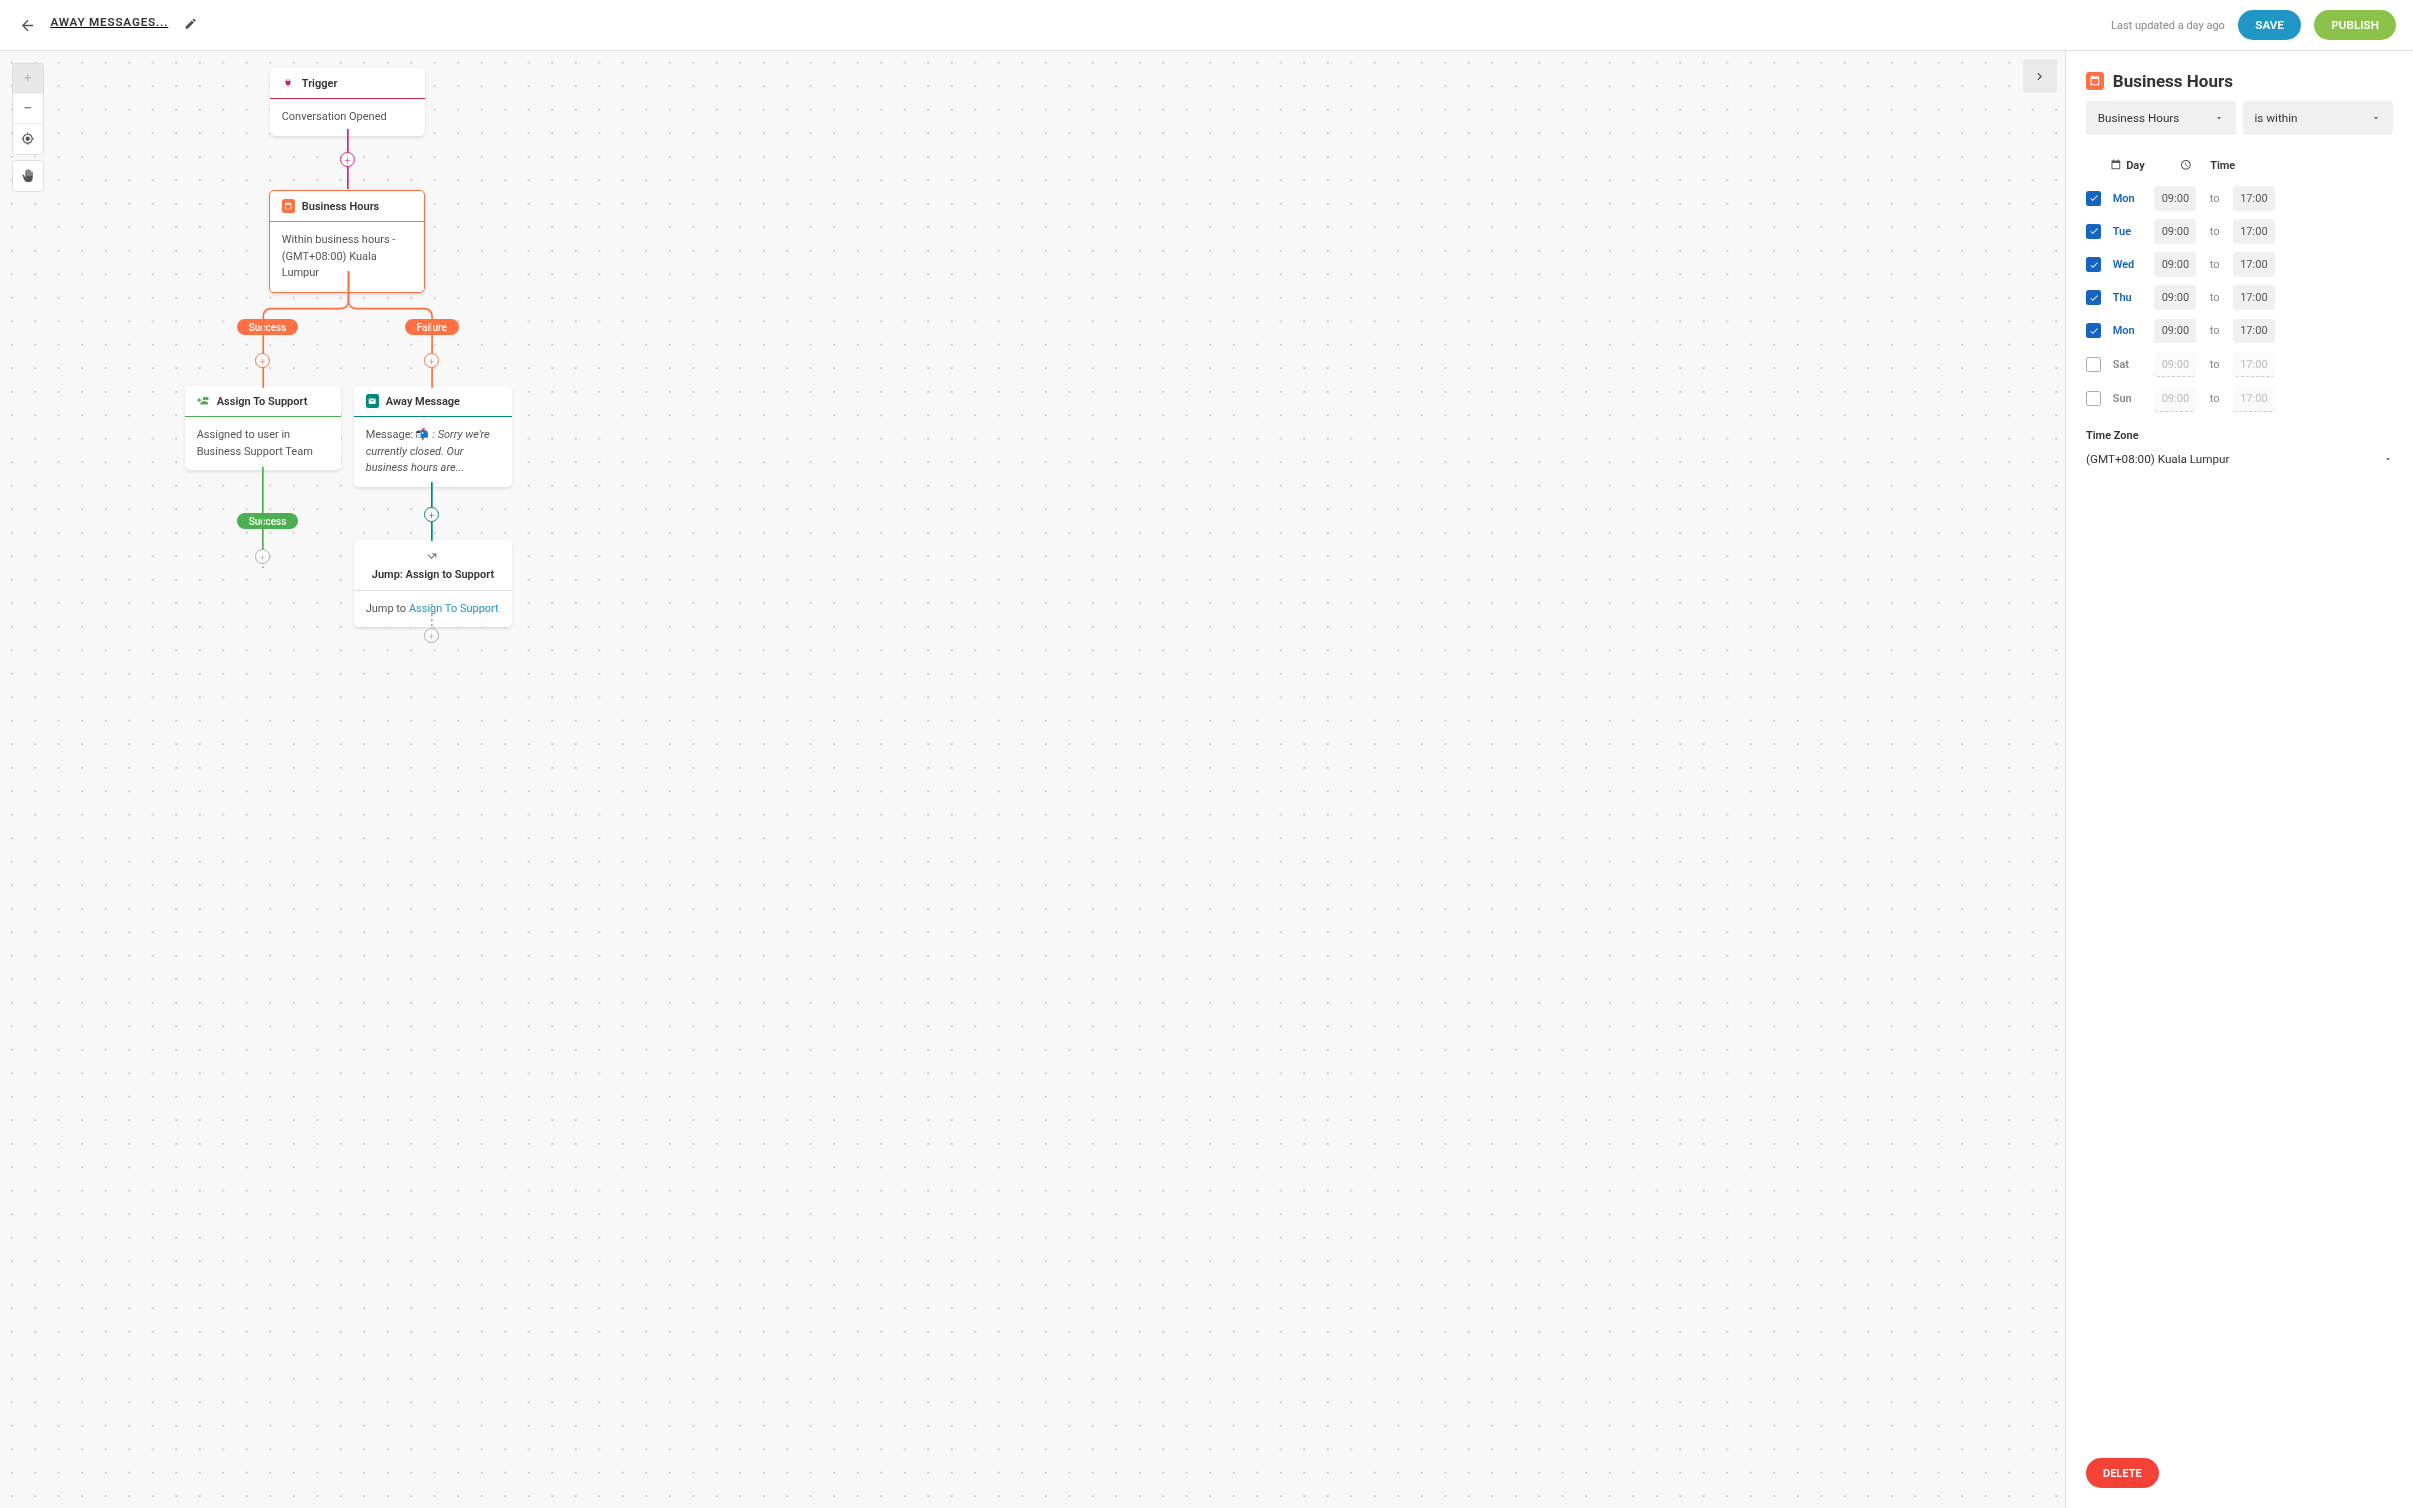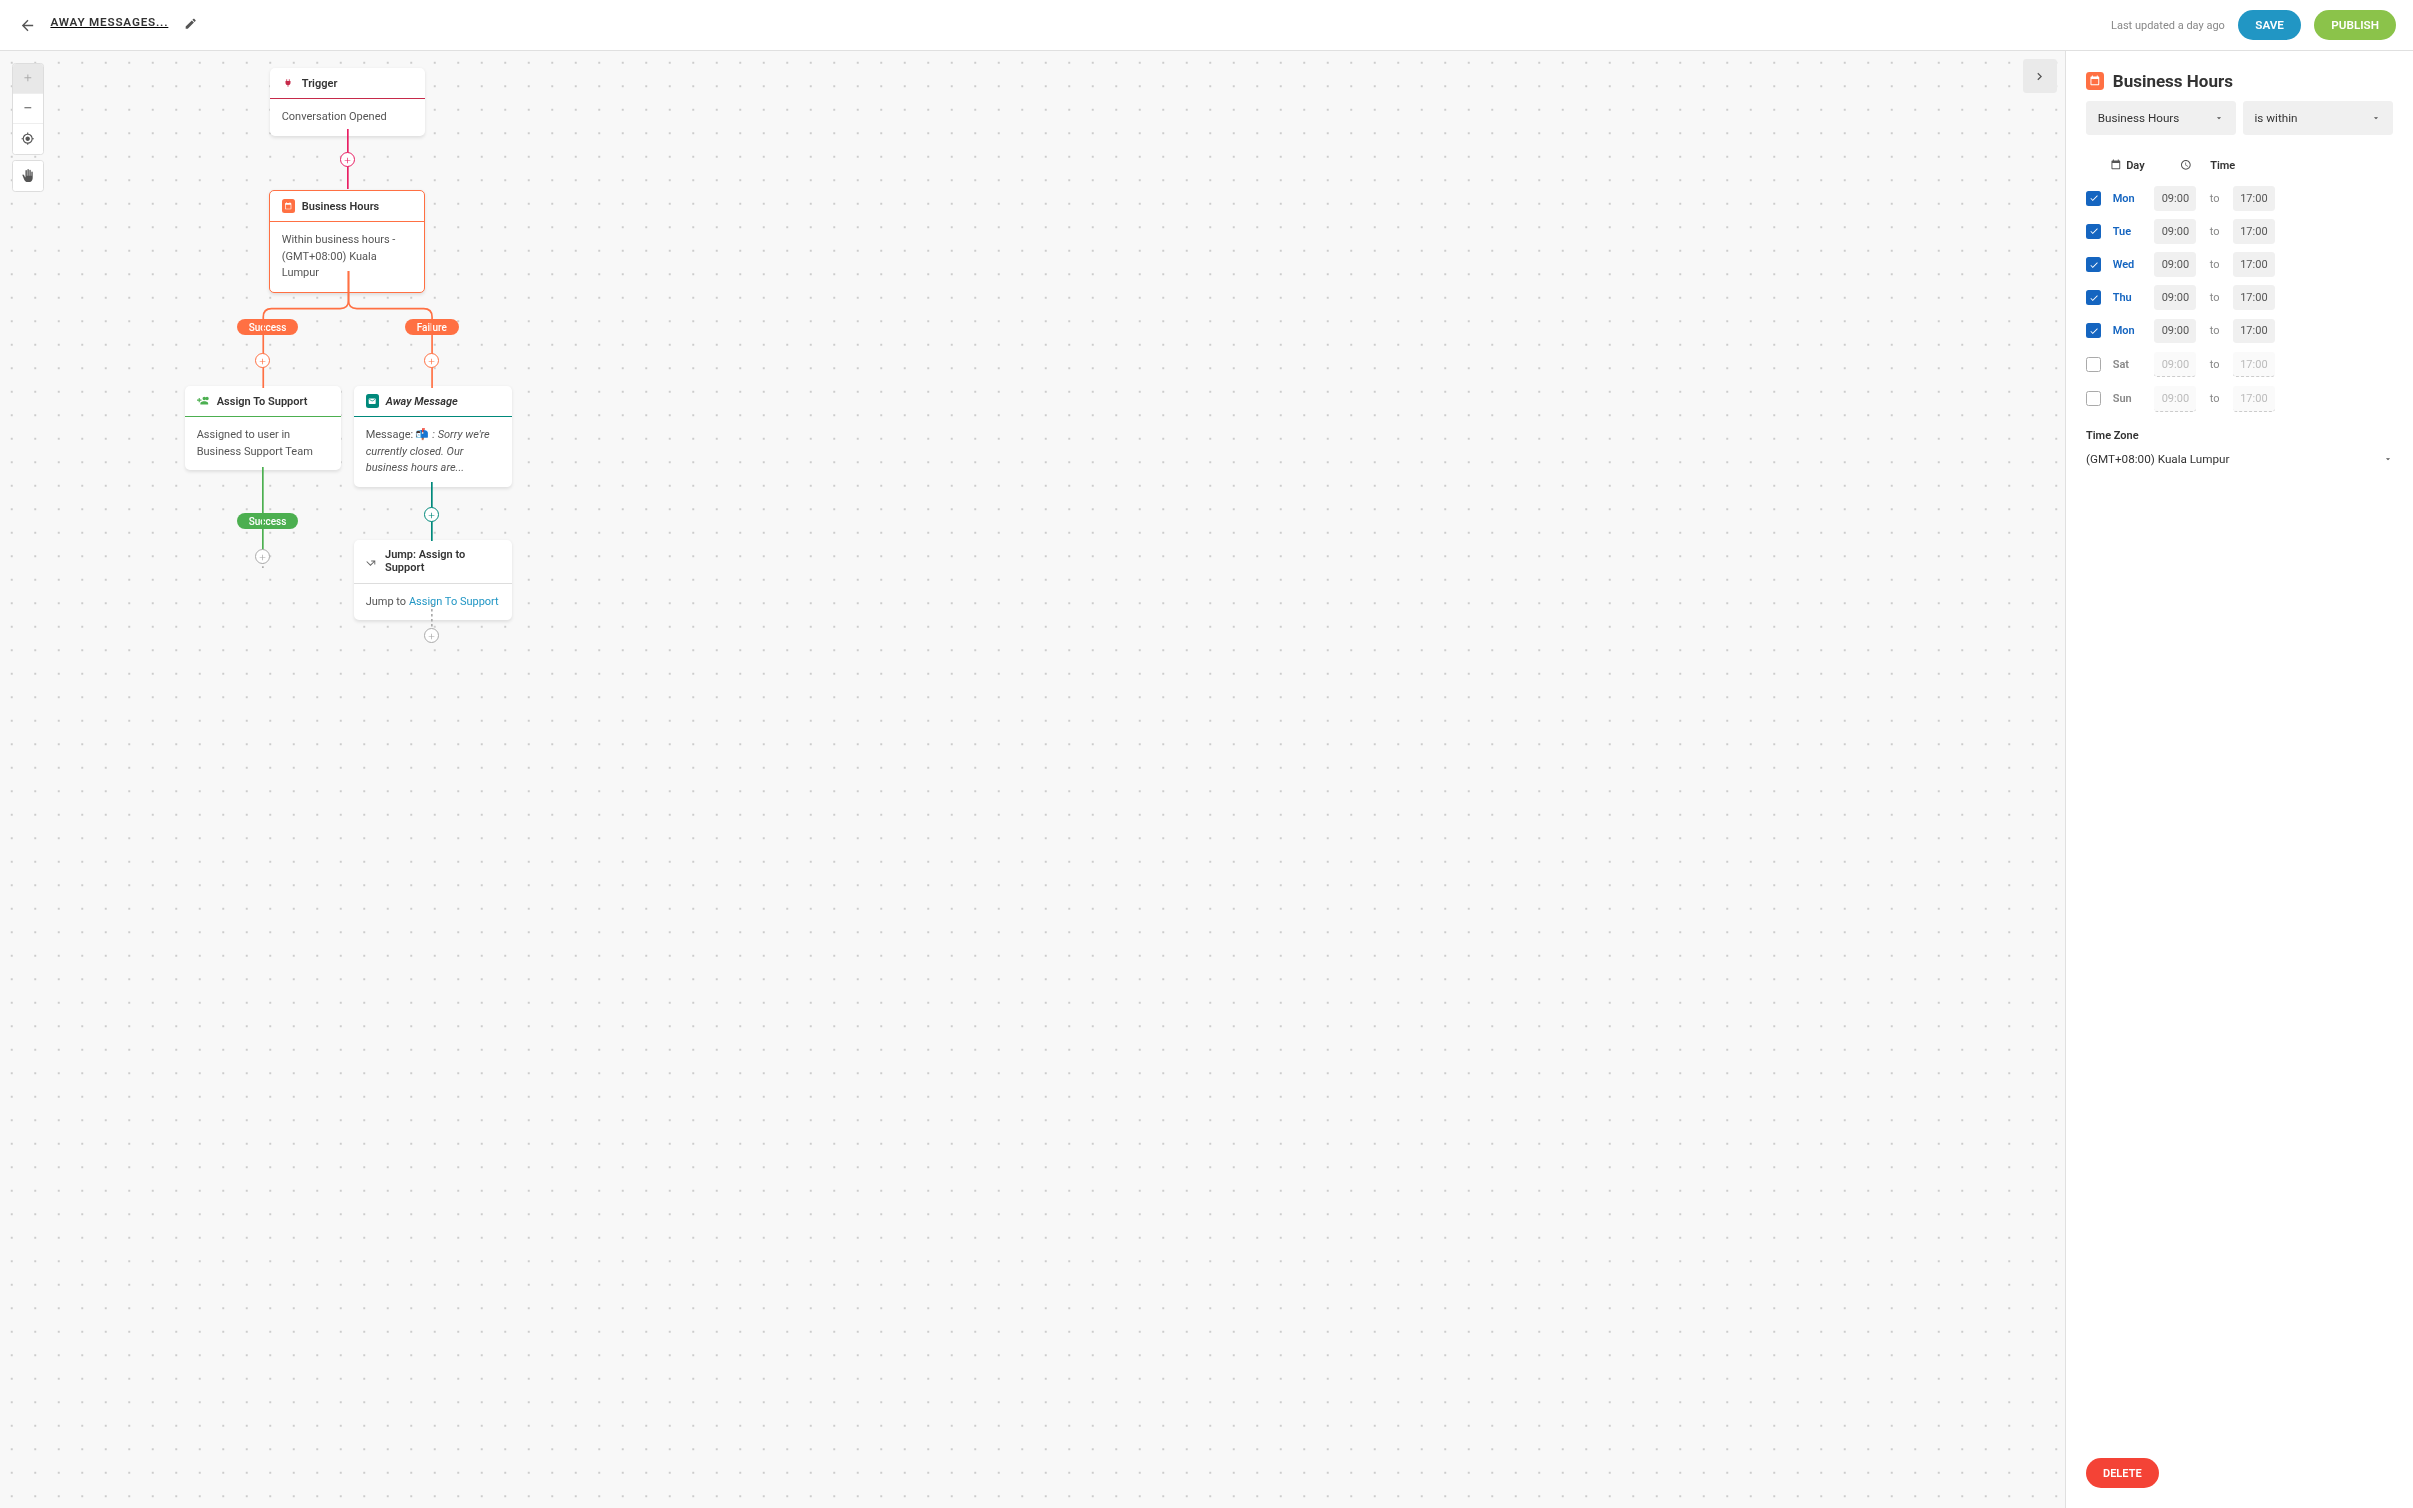--- a/index.html
+++ b/index.html
@@ -41,26 +41,26 @@
 .bh-node { width: 156px; top: 122px; left: 101px; border: 1.7px solid #ff7043; }
 .bh-node .node-header { border-bottom: 0.8px solid #ff7043; }
 .bh-node .node-icon { background: #ff7043; }
 .bh-node .node-icon svg { fill: #fff; }
 
 .support-node { width: 156px; top: 318px; left: 17px; }
 .support-node .node-header { border-bottom: 1.7px solid #4caf50; }
 .support-node .node-icon svg { fill: #4caf50; }
 
 .away-node { width: 158px; top: 318px; left: 186px; }
-.away-node .node-header { border-bottom: 1.7px solid #00897b; font-style: italic; }
+.away-node .node-header { border-bottom: 1.7px solid #00897b; }
 .away-node .node-icon { background: #00897b; border-radius: 2.5px; }
 .away-node .node-icon svg { fill: #fff; }
 
 .jump-node { width: 158px; top: 472px; left: 186px; }
-.jump-node .node-header { border-bottom: 0.8px solid #ddd; }
+.jump-node .node-header { border-bottom: 0.8px solid #ddd; flex-direction: column; }
 .jump-node .node-icon svg { fill: #666; }
 .jump-link { color: #2196c4; }
 .branch-label { position: absolute; padding: 2.5px 11.7px; border-radius: 10px; font-size: 10px; font-weight: 500; color: #fff; }
 .branch-success-1 { background: #ff7043; top: 251px; left: 69px; }
 .branch-failure { background: #ff7043; top: 251px; left: 237px; }
 .branch-success-2 { background: #4caf50; top: 445px; left: 69px; }
 
 .add-btn { position: absolute; width: 15px; height: 15px; border-radius: 50%; background: #fff; display: flex; align-items: center; justify-content: center; font-size: 11.7px; font-weight: 300; cursor: pointer; z-index: 3; }
 .add-pink { border: 1.7px solid #e91e63; color: #e91e63; top: 84px; left: 172px; }
 .add-orange-l { border: 1.7px solid #ff7043; color: #ff7043; top: 285px; left: 87px; }

